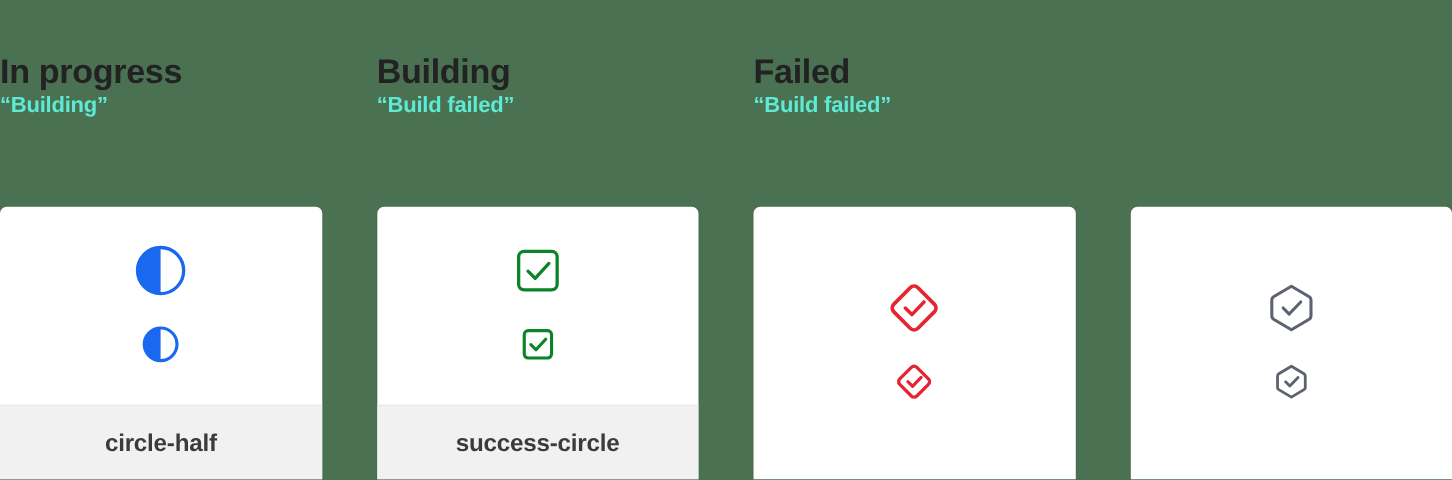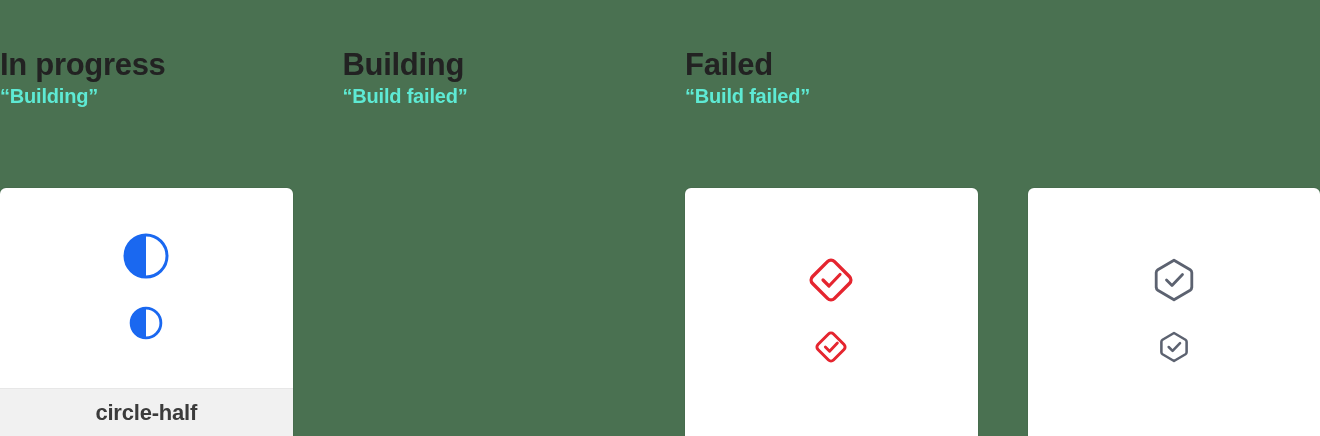--- a/index.html
+++ b/index.html
@@ -71,21 +71,21 @@
     gap: 26px;
     padding: 10px 0 14px;
   }
 
   .icon-slot { display: flex; align-items: center; justify-content: center; }
   .icon-slot.big  { width: 48px; height: 48px; }
   .icon-slot.small { width: 34px; height: 34px; }
   .icon-slot svg { width: 100%; height: 100%; display: block; }
 
   .card-footer {
-    height: 48px;
+    height: 68px;
     background: #f1f1f1;
     display: flex;
     align-items: center;
     justify-content: center;
     border-top: 1px solid #e7e7e7;
   }
 
   .card-footer-label {
     font-size: 22px;
     font-weight: bold;
@@ -127,20 +127,39 @@
         <span class="card-footer-label">circle-half</span>
       </div>
     </div>
   </div>
 
   <div class="column">
     <div class="heading-block">
       <div class="status-title">Building</div>
       <div class="status-subtitle">“Build failed”</div>
     </div>
+    <div class="card">
+      <div class="card-body">
+        <span class="icon-slot big">
+          <svg viewBox="0 0 48 48" aria-hidden="true">
+            <rect x="6.5" y="6.5" width="35" height="35" rx="5" ry="5" fill="#ffffff" stroke="#0b8327" stroke-width="3"></rect>
+            <path d="M15 24.5 L21.5 31 L34 17.5" fill="none" stroke="#0b8327" stroke-width="3" stroke-linecap="round" stroke-linejoin="round"></path>
+          </svg>
+        </span>
+        <span class="icon-slot small">
+          <svg viewBox="0 0 48 48" aria-hidden="true">
+            <rect x="6.5" y="6.5" width="35" height="35" rx="5" ry="5" fill="#ffffff" stroke="#0b8327" stroke-width="4"></rect>
+            <path d="M15 24.5 L21.5 31 L34 17.5" fill="none" stroke="#0b8327" stroke-width="4" stroke-linecap="round" stroke-linejoin="round"></path>
+          </svg>
+        </span>
+      </div>
+      <div class="card-footer">
+        <span class="card-footer-label">success-circle</span>
+      </div>
+    </div>
   </div>
 
   <div class="column">
     <div class="heading-block">
       <div class="status-title">Failed</div>
       <div class="status-subtitle">“Build failed”</div>
     </div>
     <div class="card">
       <div class="card-body">
         <span class="icon-slot big">

